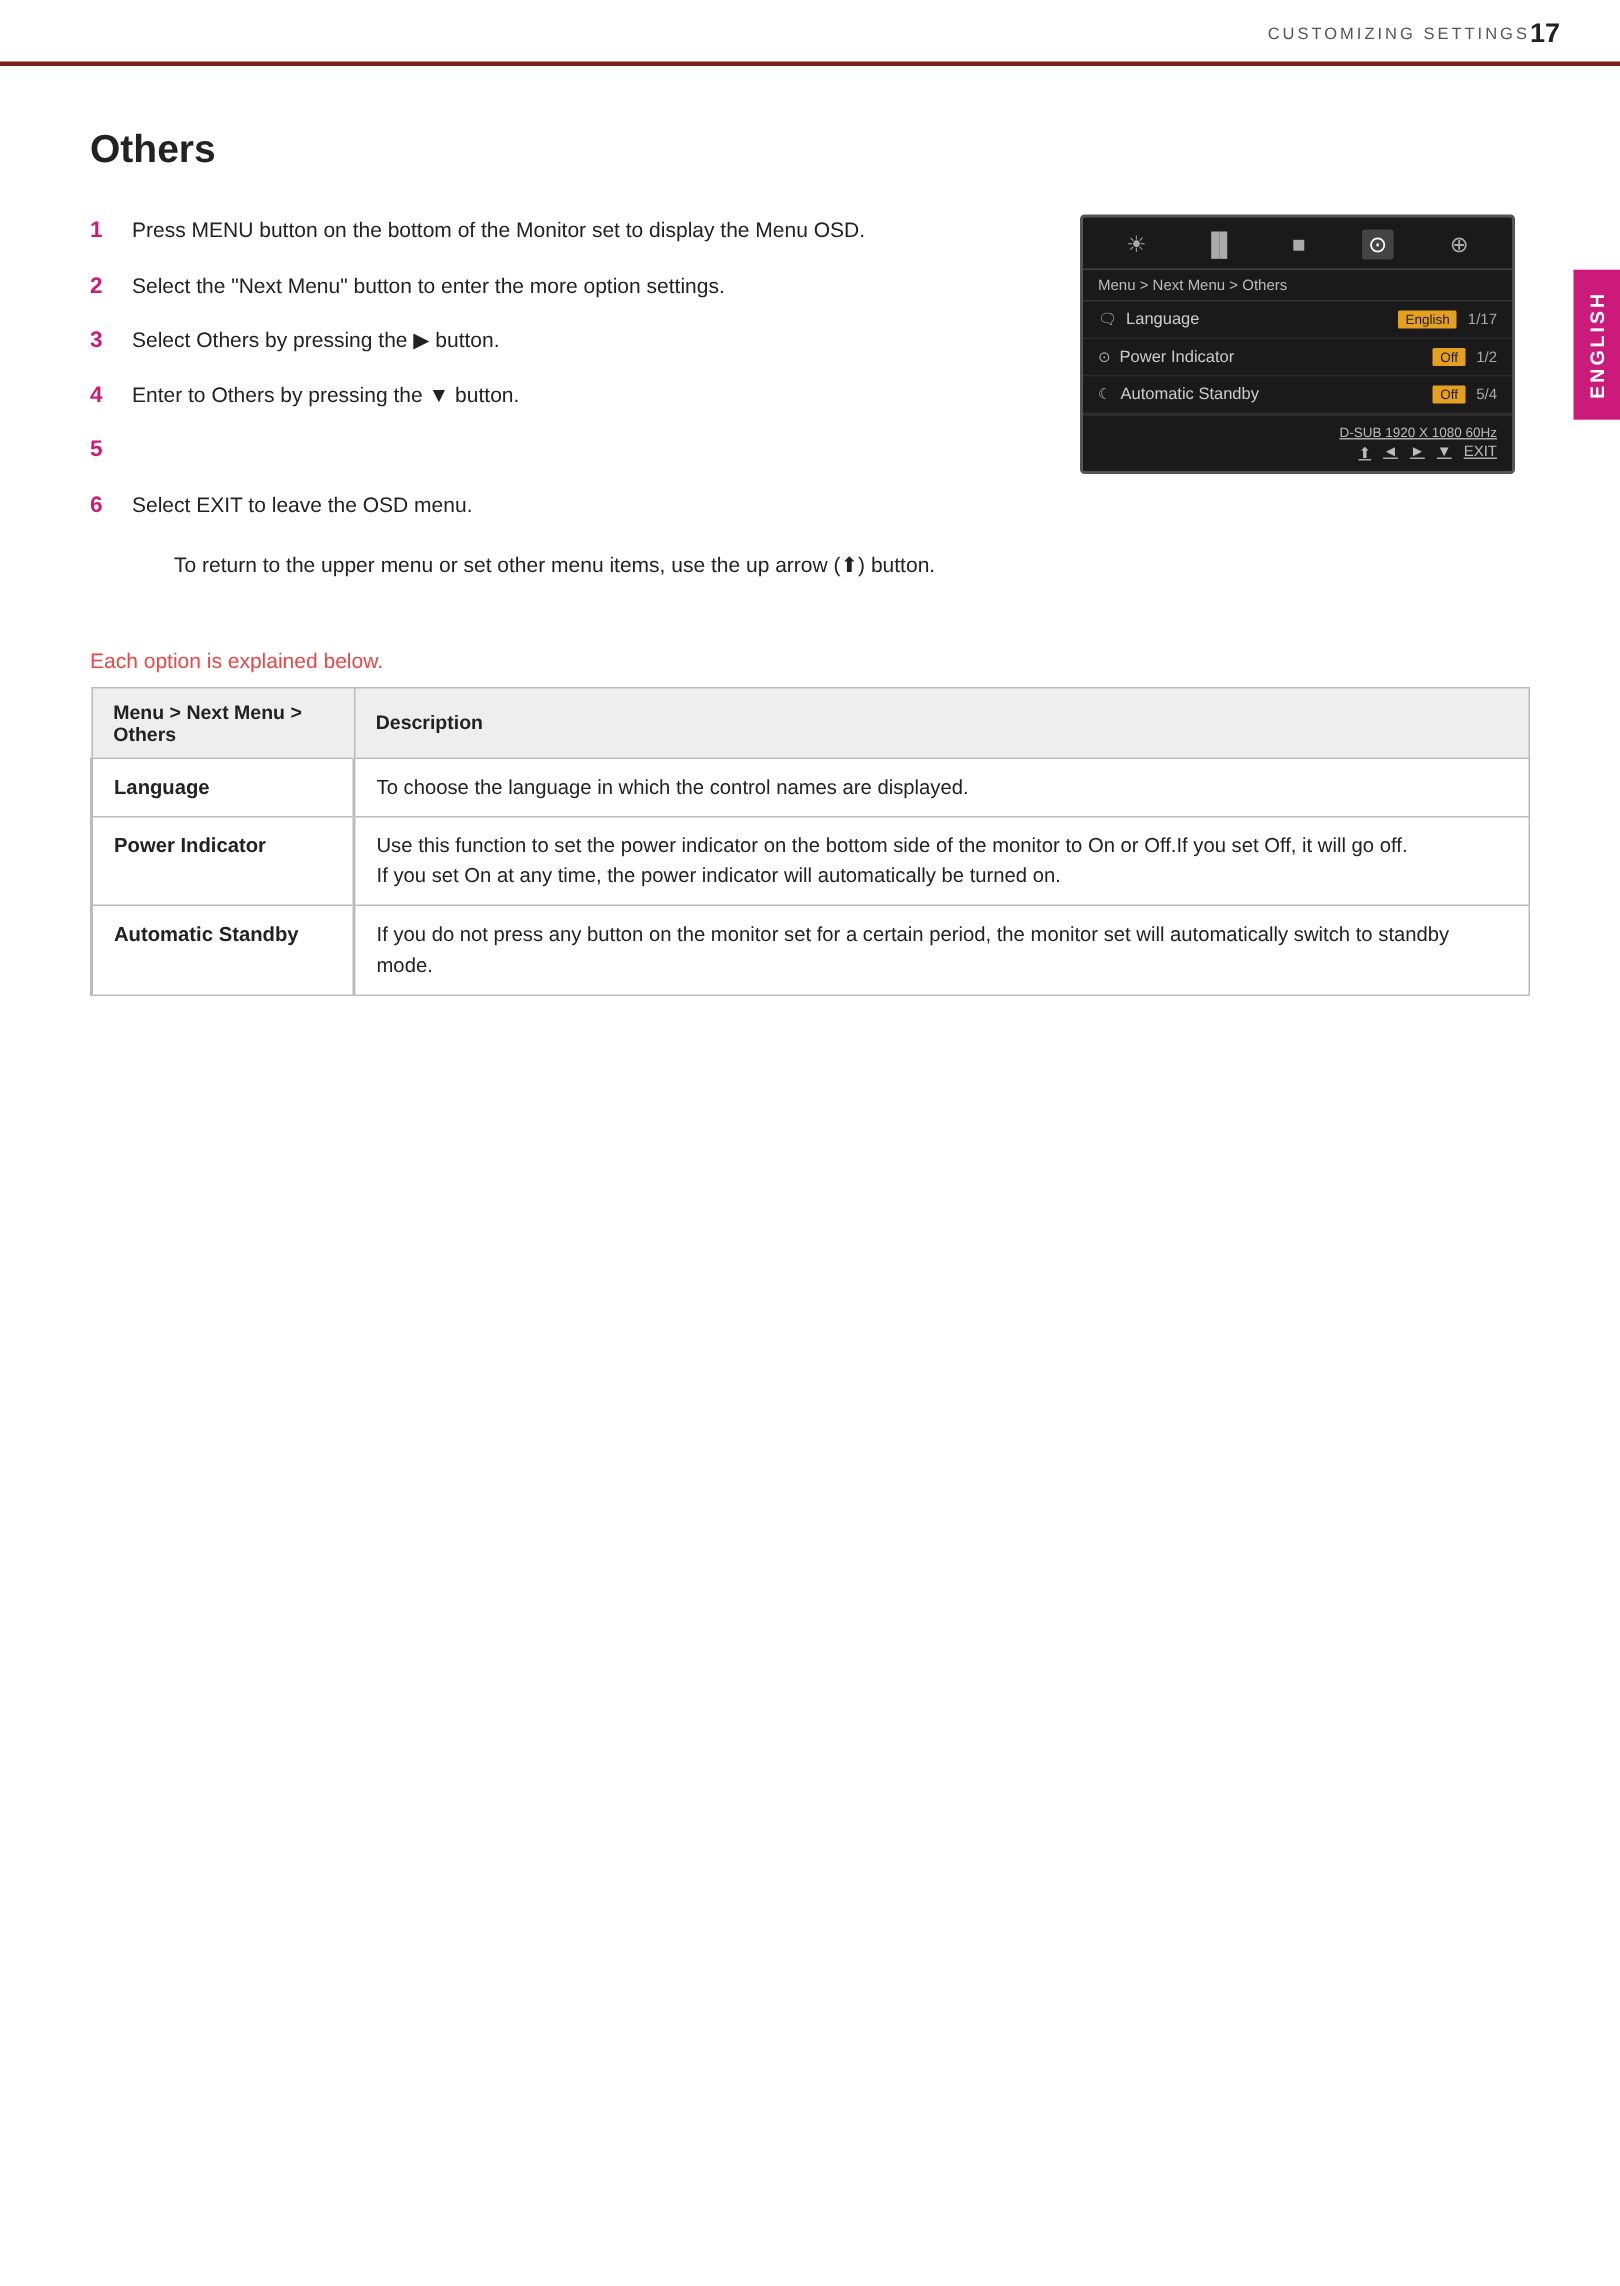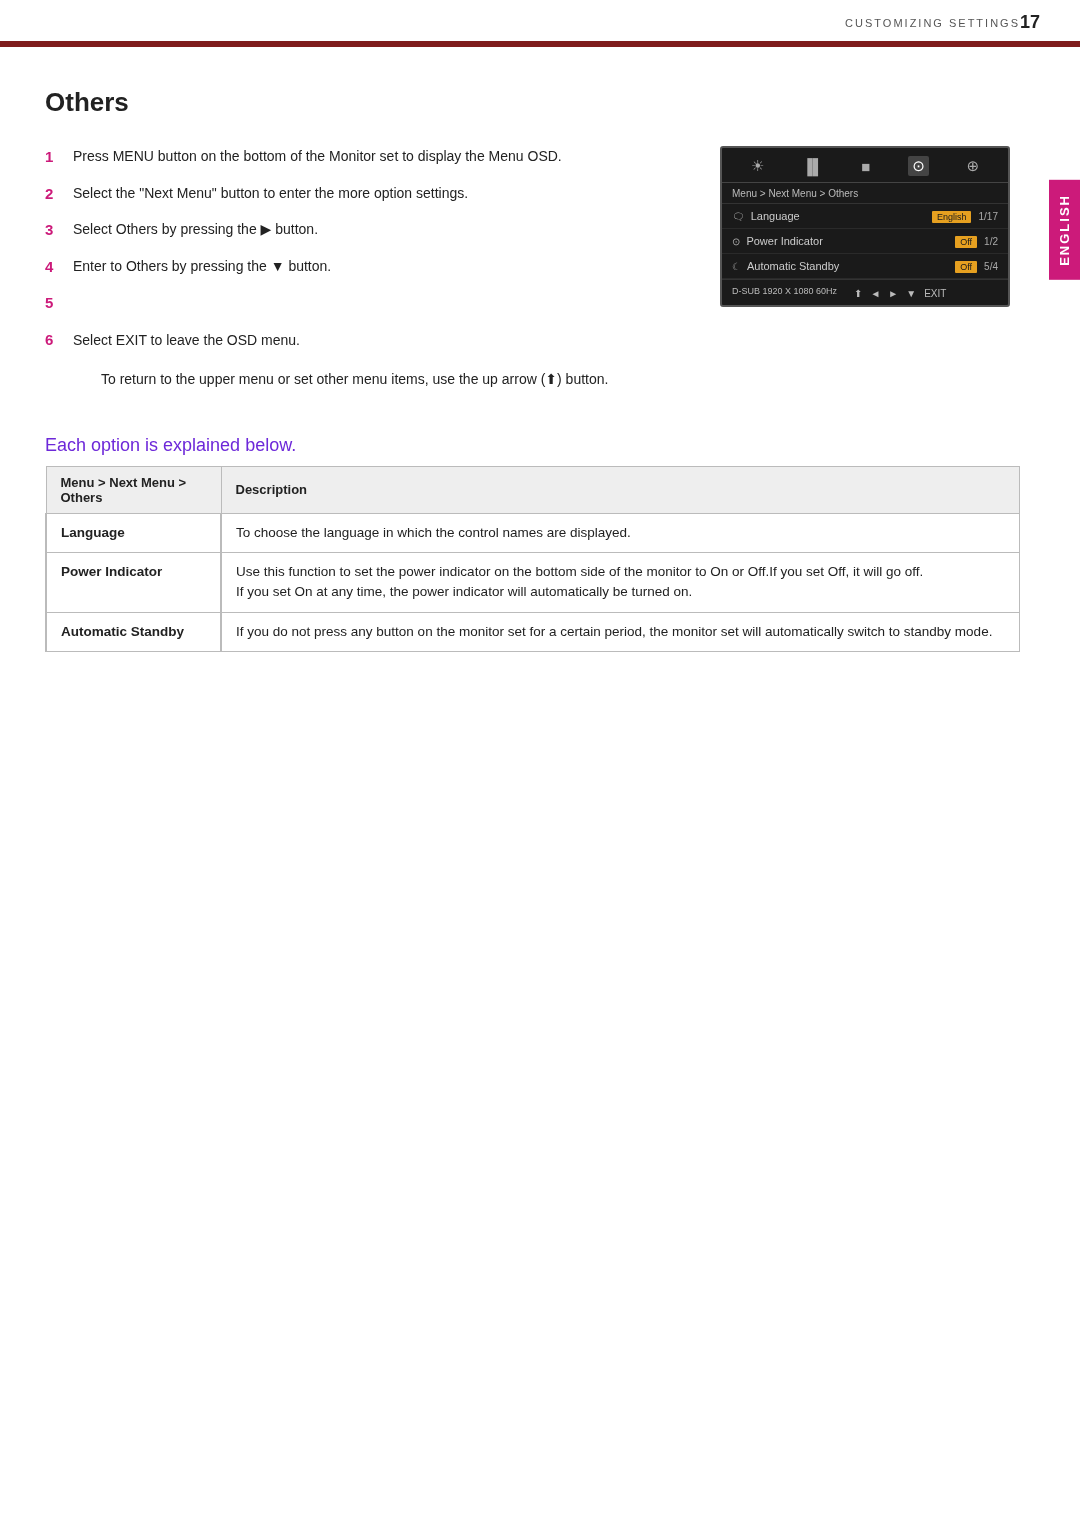--- a/index.html
+++ b/index.html
@@ -12,21 +12,21 @@
       color: #222;
       position: relative;
     }
 
     
     .top-header {
       display: flex;
       justify-content: flex-end;
       align-items: center;
       padding: 12px 40px 8px 52px;
-      border-bottom: 6px solid #7f1d1d;
+      border-bottom: 3px solid #7f1d1d;
     }
     .top-header-text {
       font-size: 11px;
       letter-spacing: 2px;
       color: #555;
       text-transform: uppercase;
     }
     .top-header-number {
       font-size: 18px;
       font-weight: bold;
@@ -46,21 +46,21 @@
       transform: rotate(180deg);
       padding: 14px 8px;
       font-size: 13px;
       font-weight: bold;
       letter-spacing: 2px;
       text-transform: uppercase;
     }
 
     
     .main-content {
-      padding: 40px 60px 40px 45px;
+      padding: 40px 60px 40px 60px;
     }
 
     
     .page-title {
       font-size: 26px;
       font-weight: bold;
       color: #222;
       margin-bottom: 28px;
     }
 
@@ -111,22 +111,22 @@
       margin-top: 18px;
       margin-left: 28px;
       font-size: 14px;
       color: #222;
       line-height: 1.55;
     }
 
     
     .each-option {
       margin-top: 18px;
-      font-size: 18px;
-      color: #6d28d9;
+      font-size: 14px;
+      color: #ef4444;
     }
 
     
     .osd-screen {
       border: 2px solid #555;
       background: #1a1a1a;
       color: white;
       border-radius: 3px;
       overflow: hidden;
       font-size: 11px;
@@ -184,22 +184,23 @@
     .osd-count {
       color: #aaa;
       font-size: 10px;
     }
     .osd-footer {
       padding: 6px 10px;
       color: #aaa;
       font-size: 9px;
       border-top: 1px solid #333;
       display: flex;
-      flex-direction: row;
-      gap: 17px;
+      flex-direction: column;
+      gap: 1px;
+      text-decoration: underline;
     }
     .osd-footer-resolution {
       text-align: right;
       color: #bbb;
       font-size: 9px;
     }
     .osd-footer-nav {
       display: flex;
       justify-content: flex-end;
       gap: 8px;

